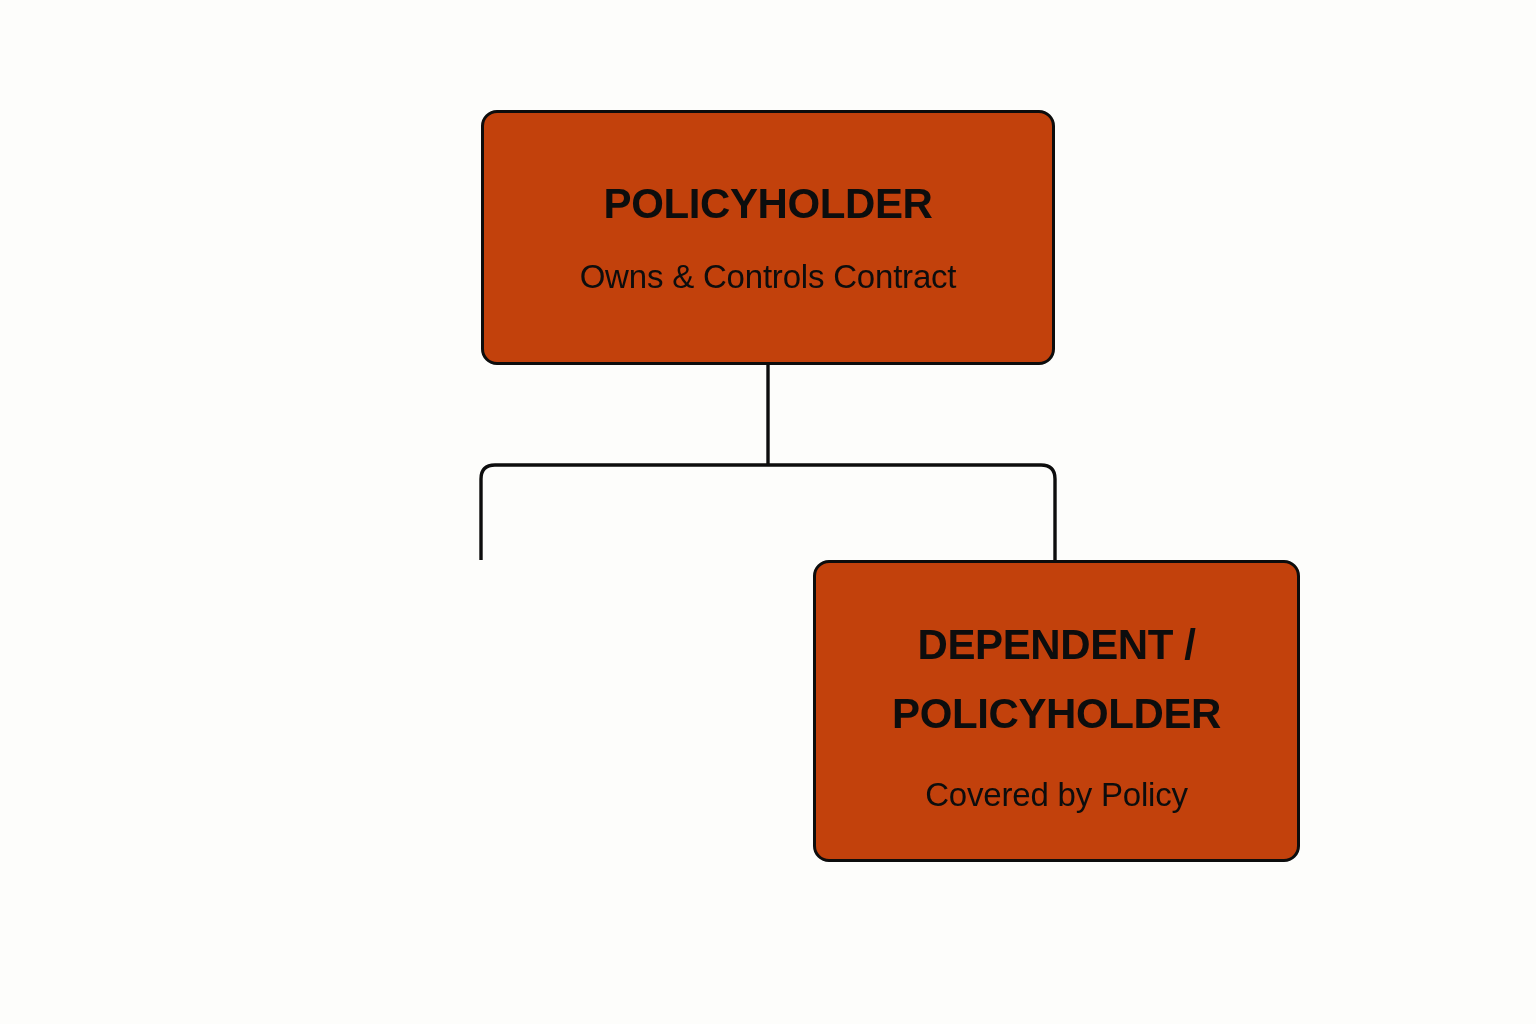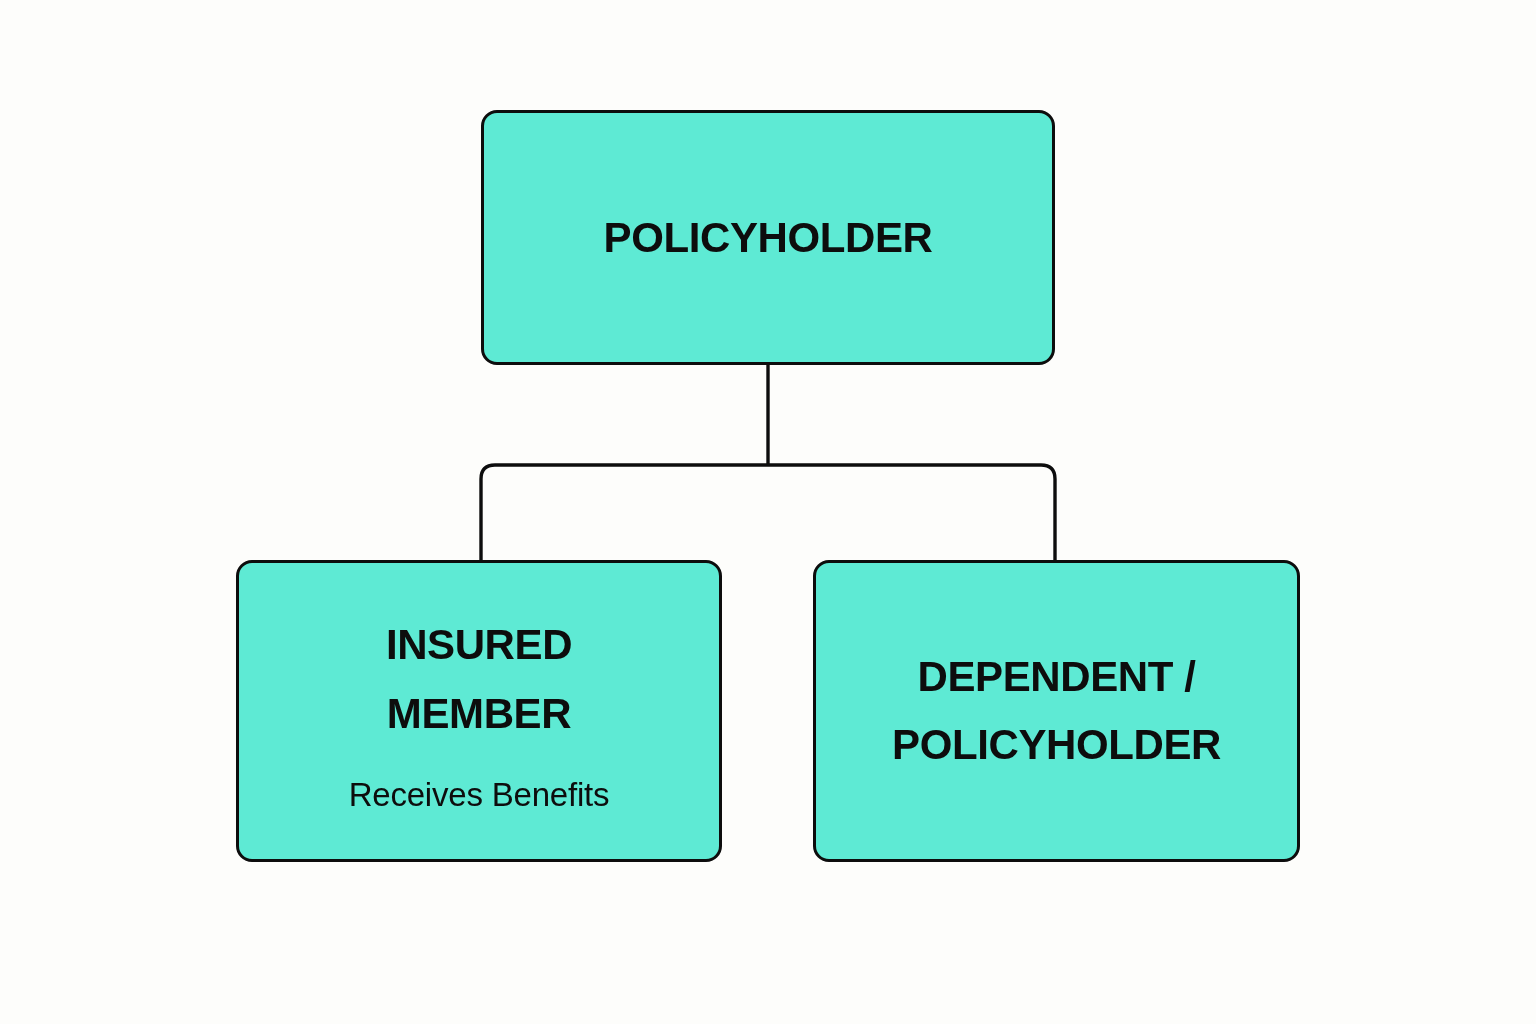--- a/index.html
+++ b/index.html
@@ -29,21 +29,21 @@
     top: 0;
     width: 1536px;
     height: 1024px;
     pointer-events: none;
   }
 
   
   .node {
     position: absolute;
     box-sizing: border-box;
-    background: #5eead4;
+    background: #c2410c;
     border: 3.4px solid #0d0d0d;
     border-radius: 16px;
     display: flex;
     flex-direction: column;
     align-items: center;
     justify-content: center;
     text-align: center;
     z-index: 2;
   }
 
@@ -108,26 +108,23 @@
 
     <path d="M 768 365 L 768 465" fill="none" stroke="#0d0d0d" stroke-width="3.4" stroke-linecap="butt"></path>
 
     <path d="M 768 465 L 495 465 Q 481 465 481 479 L 481 560" fill="none" stroke="#0d0d0d" stroke-width="3.4" stroke-linecap="butt" stroke-linejoin="round"></path>
 
     <path d="M 768 465 L 1041 465 Q 1055 465 1055 479 L 1055 560" fill="none" stroke="#0d0d0d" stroke-width="3.4" stroke-linecap="butt" stroke-linejoin="round"></path>
   </svg>
 
   <div class="node" id="node-policyholder">
     <div class="node-title">POLICYHOLDER</div>
+    <div class="node-subtitle">Owns &amp; Controls Contract</div>
   </div>
 
-  <div class="node" id="node-insured-member">
-    <div class="node-title">INSURED
-MEMBER</div>
-    <div class="node-subtitle">Receives Benefits</div>
-  </div>
 
   <div class="node" id="node-dependent-beneficiary">
     <div class="node-title">DEPENDENT /
 POLICYHOLDER</div>
+    <div class="node-subtitle">Covered by Policy</div>
   </div>
 
 </div>
 
 </body></html>

